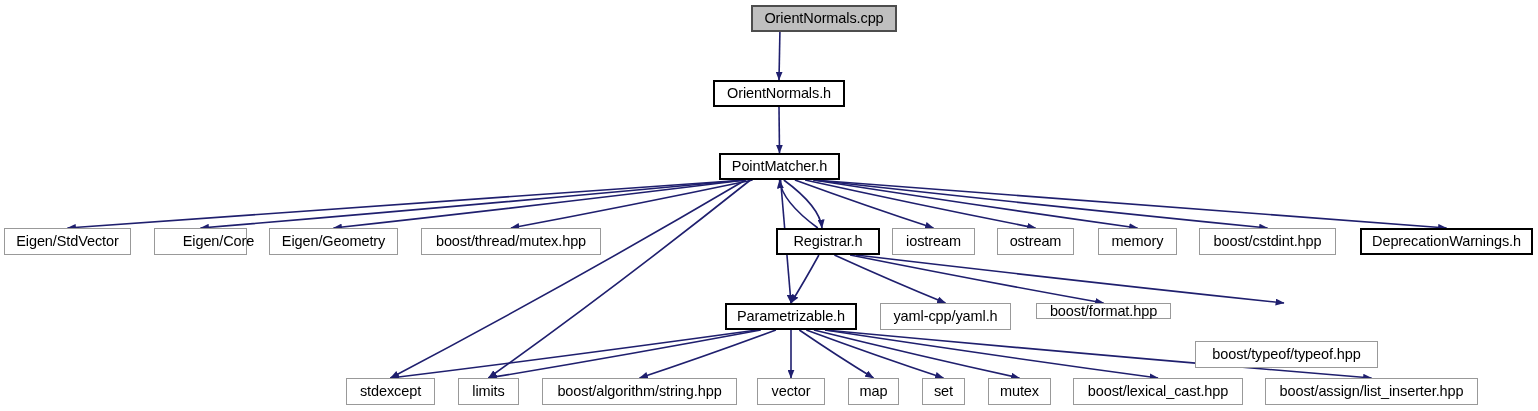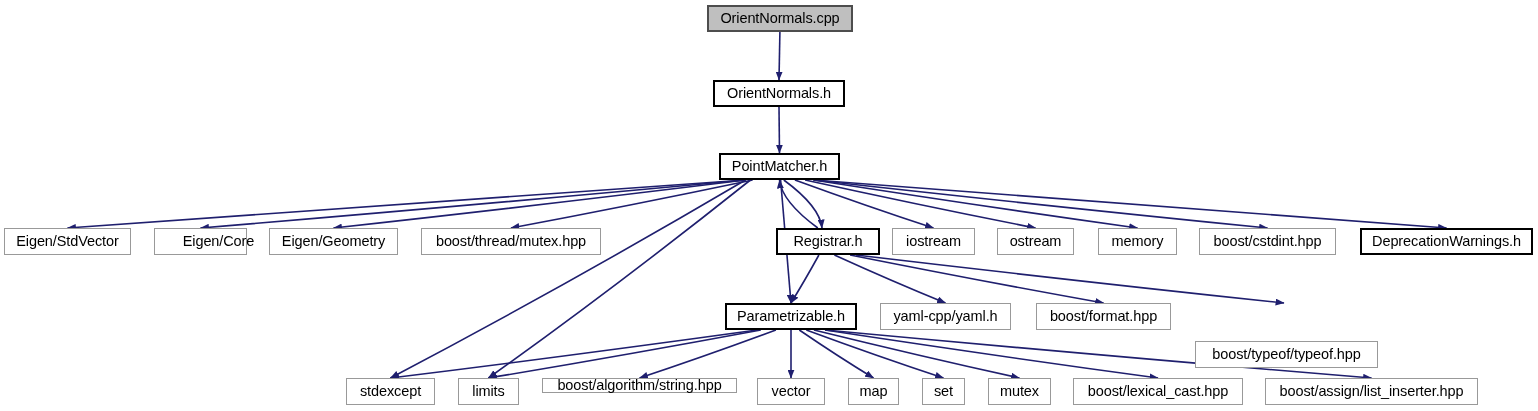--- a/index.html
+++ b/index.html
@@ -39,20 +39,21 @@
     line-height: 1;
     white-space: nowrap;
     letter-spacing: -0.1px;
   }
   .node.thick {
     border: 2px solid #000000;
   }
   .node.root {
     background: #bfbfbf;
     border: 2px solid #4d4d4d;
+    margin-left: 44px;
   }
   .node-label {
     display: block;
     padding: 0 6px;
     transform: translateY(-0.5px);
   }
 </style>
 </head>
 <body>
 
@@ -136,33 +137,33 @@
       </div>
       <div class="node thick" style="left: 1360px; top: 228px; width: 173px; height: 27px;">
         <span class="node-label">DeprecationWarnings.h</span>
       </div>
       <div class="node thick" style="left: 725px; top: 303px; width: 132px; height: 27px;">
         <span class="node-label">Parametrizable.h</span>
       </div>
       <div class="node" style="left: 880px; top: 303px; width: 131px; height: 27px;">
         <span class="node-label">yaml-cpp/yaml.h</span>
       </div>
-      <div class="node" style="left: 1036px; top: 303px; width: 135px; height: 27px; text-align: center;">
+      <div class="node" style="left: 1036px; top: 303px; width: 135px; height: 16px; text-align: center;">
         <span class="node-label">boost/format.hpp</span>
       </div>
       <div class="node" style="left: 1195px; top: 303px; width: 183px; height: 27px; margin-top: 38px;">
         <span class="node-label">boost/typeof/typeof.hpp</span>
       </div>
       <div class="node" style="left: 346px; top: 378px; width: 89px; height: 27px;">
         <span class="node-label">stdexcept</span>
       </div>
       <div class="node" style="left: 458px; top: 378px; width: 61px; height: 27px;">
         <span class="node-label">limits</span>
       </div>
-      <div class="node" style="left: 542px; top: 378px; width: 195px; height: 15px;">
+      <div class="node" style="left: 542px; top: 378px; width: 195px; height: 27px;">
         <span class="node-label">boost/algorithm/string.hpp</span>
       </div>
       <div class="node" style="left: 757px; top: 378px; width: 68px; height: 27px;">
         <span class="node-label">vector</span>
       </div>
       <div class="node" style="left: 848px; top: 378px; width: 51px; height: 27px;">
         <span class="node-label">map</span>
       </div>
       <div class="node" style="left: 922px; top: 378px; width: 43px; height: 27px;">
         <span class="node-label">set</span>

